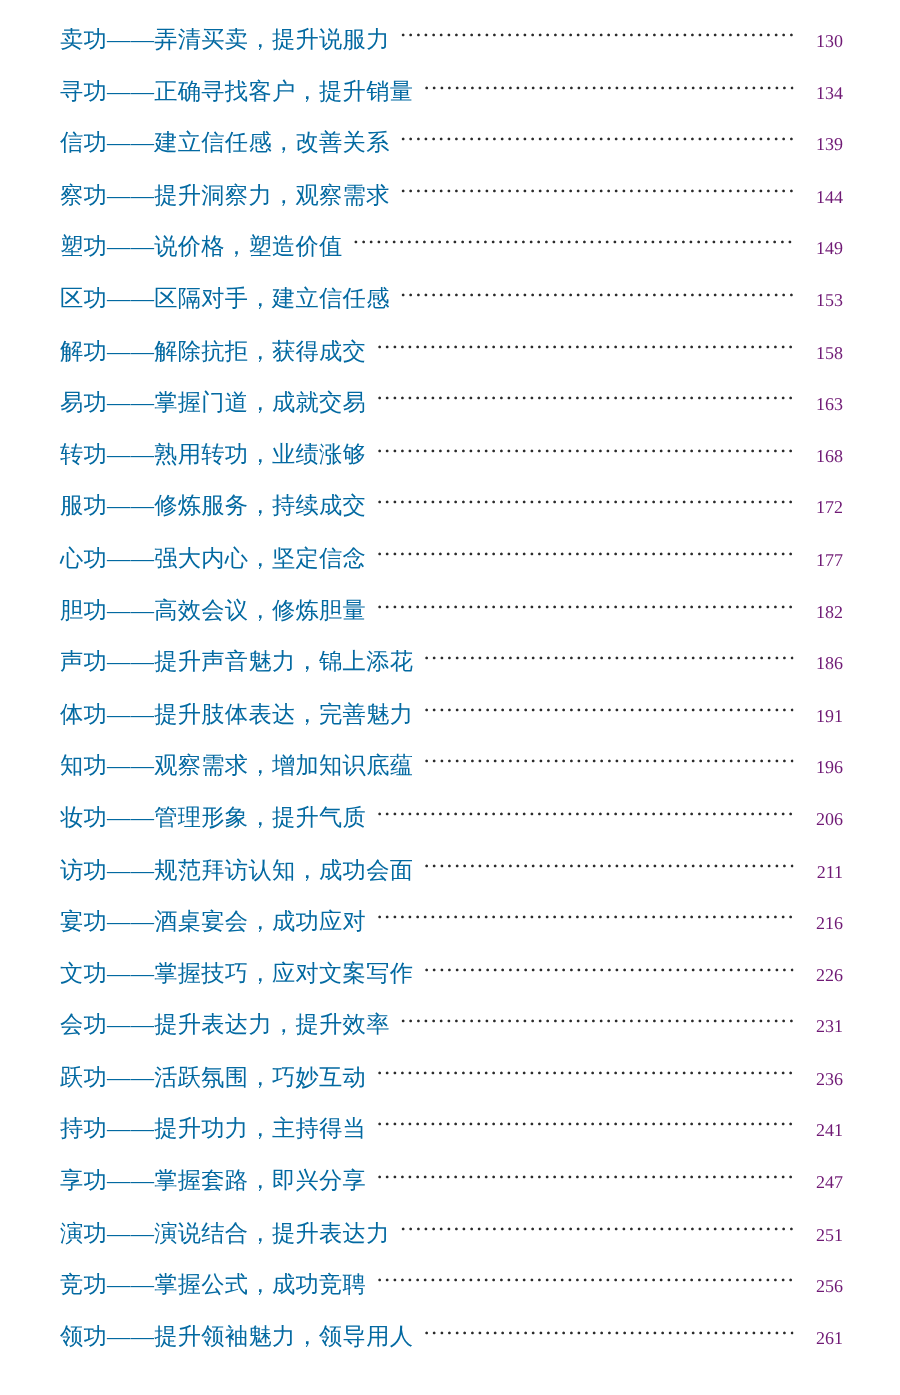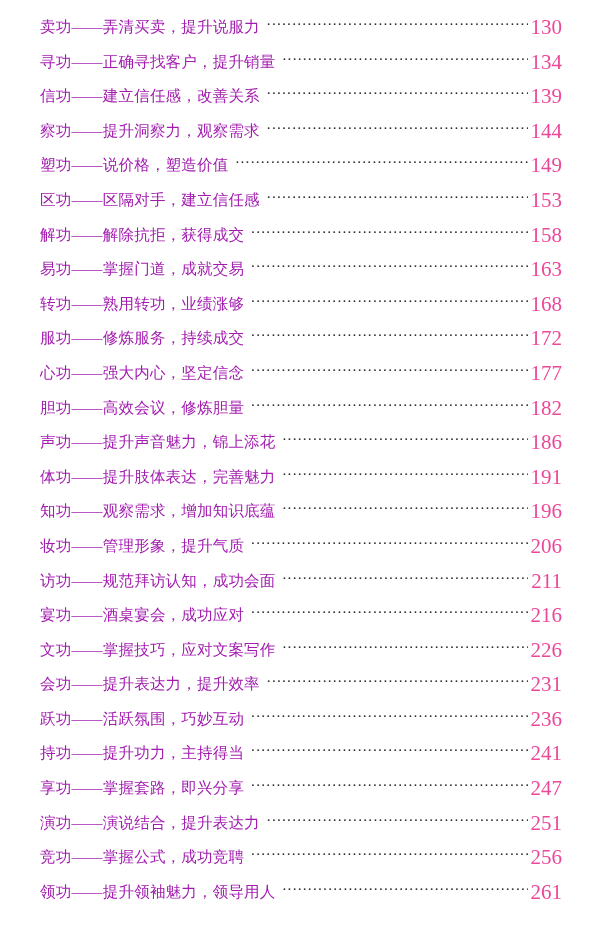--- a/index.html
+++ b/index.html
@@ -27,21 +27,21 @@
   .toc-row {
     display: flex;
     align-items: flex-end;
     height: 34.6px;
     line-height: 34.6px;
     white-space: nowrap;
   }
   .toc-title {
     font-size: 15.5px;
     letter-spacing: 0.2px;
-    color: #a21caf;
+    color: #0369a1;
     flex: 0 0 auto;
     padding-right: 4px;
   }
   .toc-dots {
     flex: 1 1 auto;
     overflow: hidden;
     position: relative;
     height: 100%;
     margin: 0 3px;
   }
@@ -53,22 +53,23 @@
     color: #2a2a2a;
     position: absolute;
     left: 0;
     right: 0;
     bottom: 7px;
     white-space: nowrap;
     overflow: hidden;
   }
   .toc-page {
     flex: 0 0 auto;
-    font-size: 21px;
-    color: #ec4899;
+    font-size: 12px;
+    color: #701a75;
+    text-align: right;
     min-width: 30px;
     font-family: "Liberation Serif", "DejaVu Serif", serif;
   }
 </style>
 </head>
 <body>
 
 <div class="page">
   <div class="toc" id="toc">
       <div class="toc-row">

